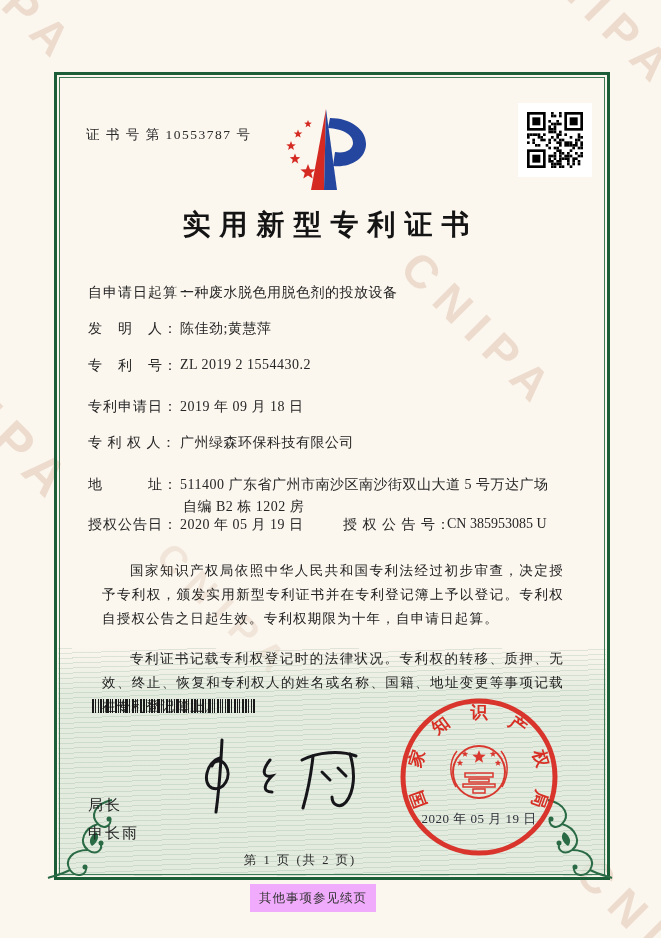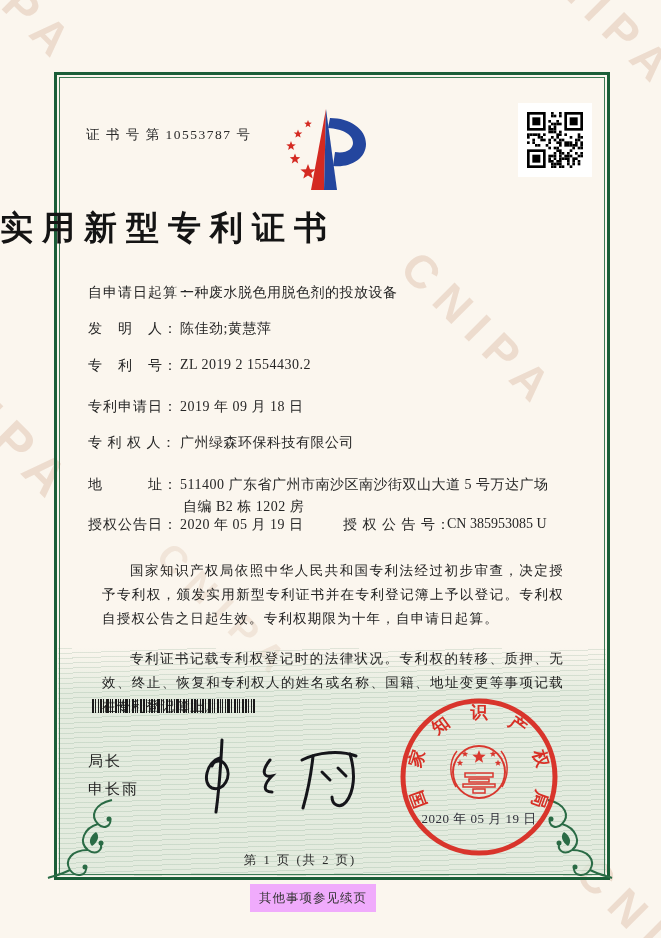--- a/index.html
+++ b/index.html
@@ -19,37 +19,37 @@
   .band{position:absolute;left:58px;top:648px;width:548px;height:228px;
         background:
           repeating-linear-gradient(178deg, rgba(43,106,69,0.13) 0 1px, rgba(43,106,69,0) 1px 5px),
           linear-gradient(180deg, rgba(223,234,221,0) 0, rgba(221,232,218,0.75) 45px, rgba(221,232,218,0.8) 100%);}
   .flourish{position:absolute;width:72px;height:86px;}
   
   .certno{position:absolute;left:86px;top:126px;font-size:13.5px;letter-spacing:1.5px;color:#2a2a2a;}
   .logo{position:absolute;left:280px;top:106px;}
   .qrbox{position:absolute;left:518px;top:103px;width:74px;height:74px;background:#ffffff;}
   .qrbox svg{position:absolute;left:9px;top:9px;}
-  .title{position:absolute;left:0;top:206px;width:661px;text-align:left;
-         font-size:33px;font-weight:bold;letter-spacing:9px;color:#141414;}
+  .title{position:absolute;left:0;top:206px;width:661px;text-align:center;
+         font-size:28px;font-weight:bold;letter-spacing:9px;color:#141414;}
   
   .row{position:absolute;left:0;top:0;width:661px;font-size:14px;color:#262626;}
   .lbl{position:absolute;left:88px;white-space:pre;letter-spacing:1px;}
   .val{position:absolute;left:180px;white-space:pre;letter-spacing:0.5px;}
   .lbl2{position:absolute;left:343px;white-space:pre;letter-spacing:1px;}
   .val2{position:absolute;left:447px;white-space:pre;}
   
   .legal{position:absolute;left:86px;top:543px;width:494px;font-size:13.5px;line-height:24px;
          letter-spacing:1.2px;color:#222;text-align:justify;}
   .legal p{margin:16px;text-indent:28px;}
   
   .barcode{position:absolute;left:92px;top:699px;}
   
   .director{position:absolute;left:88px;font-family:"Liberation Sans",sans-serif;
-            font-size:15px;letter-spacing:2px;color:#222;}
+            font-size:15px;letter-spacing:2px;color:#222;margin-top:44px;}
   .sig{position:absolute;left:192px;top:732px;}
   
   .seal{position:absolute;left:398px;top:696px;}
   .seal-char{font-family:"Liberation Serif",serif;font-size:17px;font-weight:bold;
              fill:#d8251c;text-anchor:middle;}
   .seal-date{position:absolute;left:398px;top:810px;width:162px;text-align:center;
              font-size:13px;letter-spacing:0.5px;color:#30303a;}
   
   .pagenum{position:absolute;left:0;top:852px;width:600px;text-align:center;
            font-size:12.5px;letter-spacing:2px;color:#2a2a2a;}

